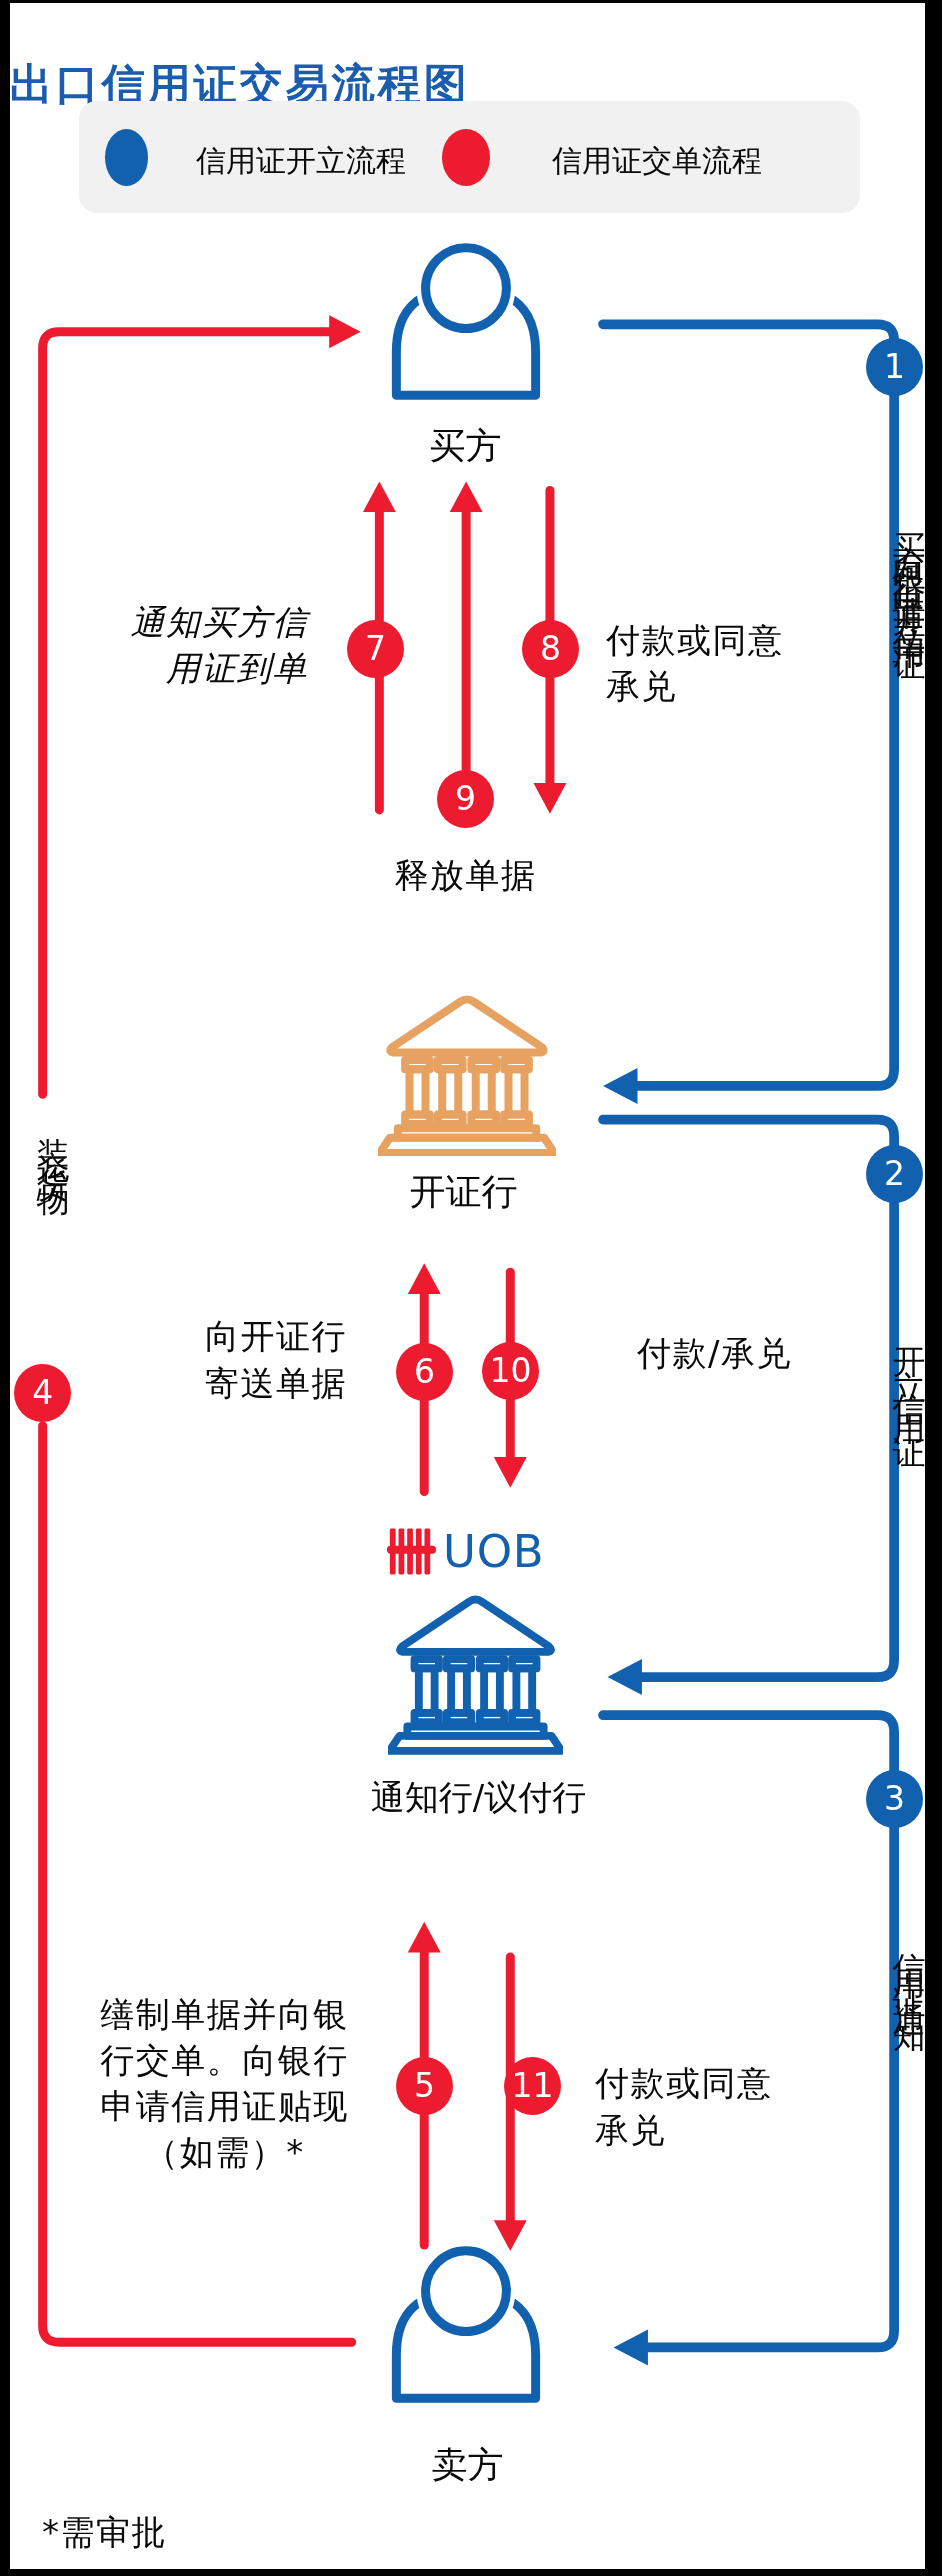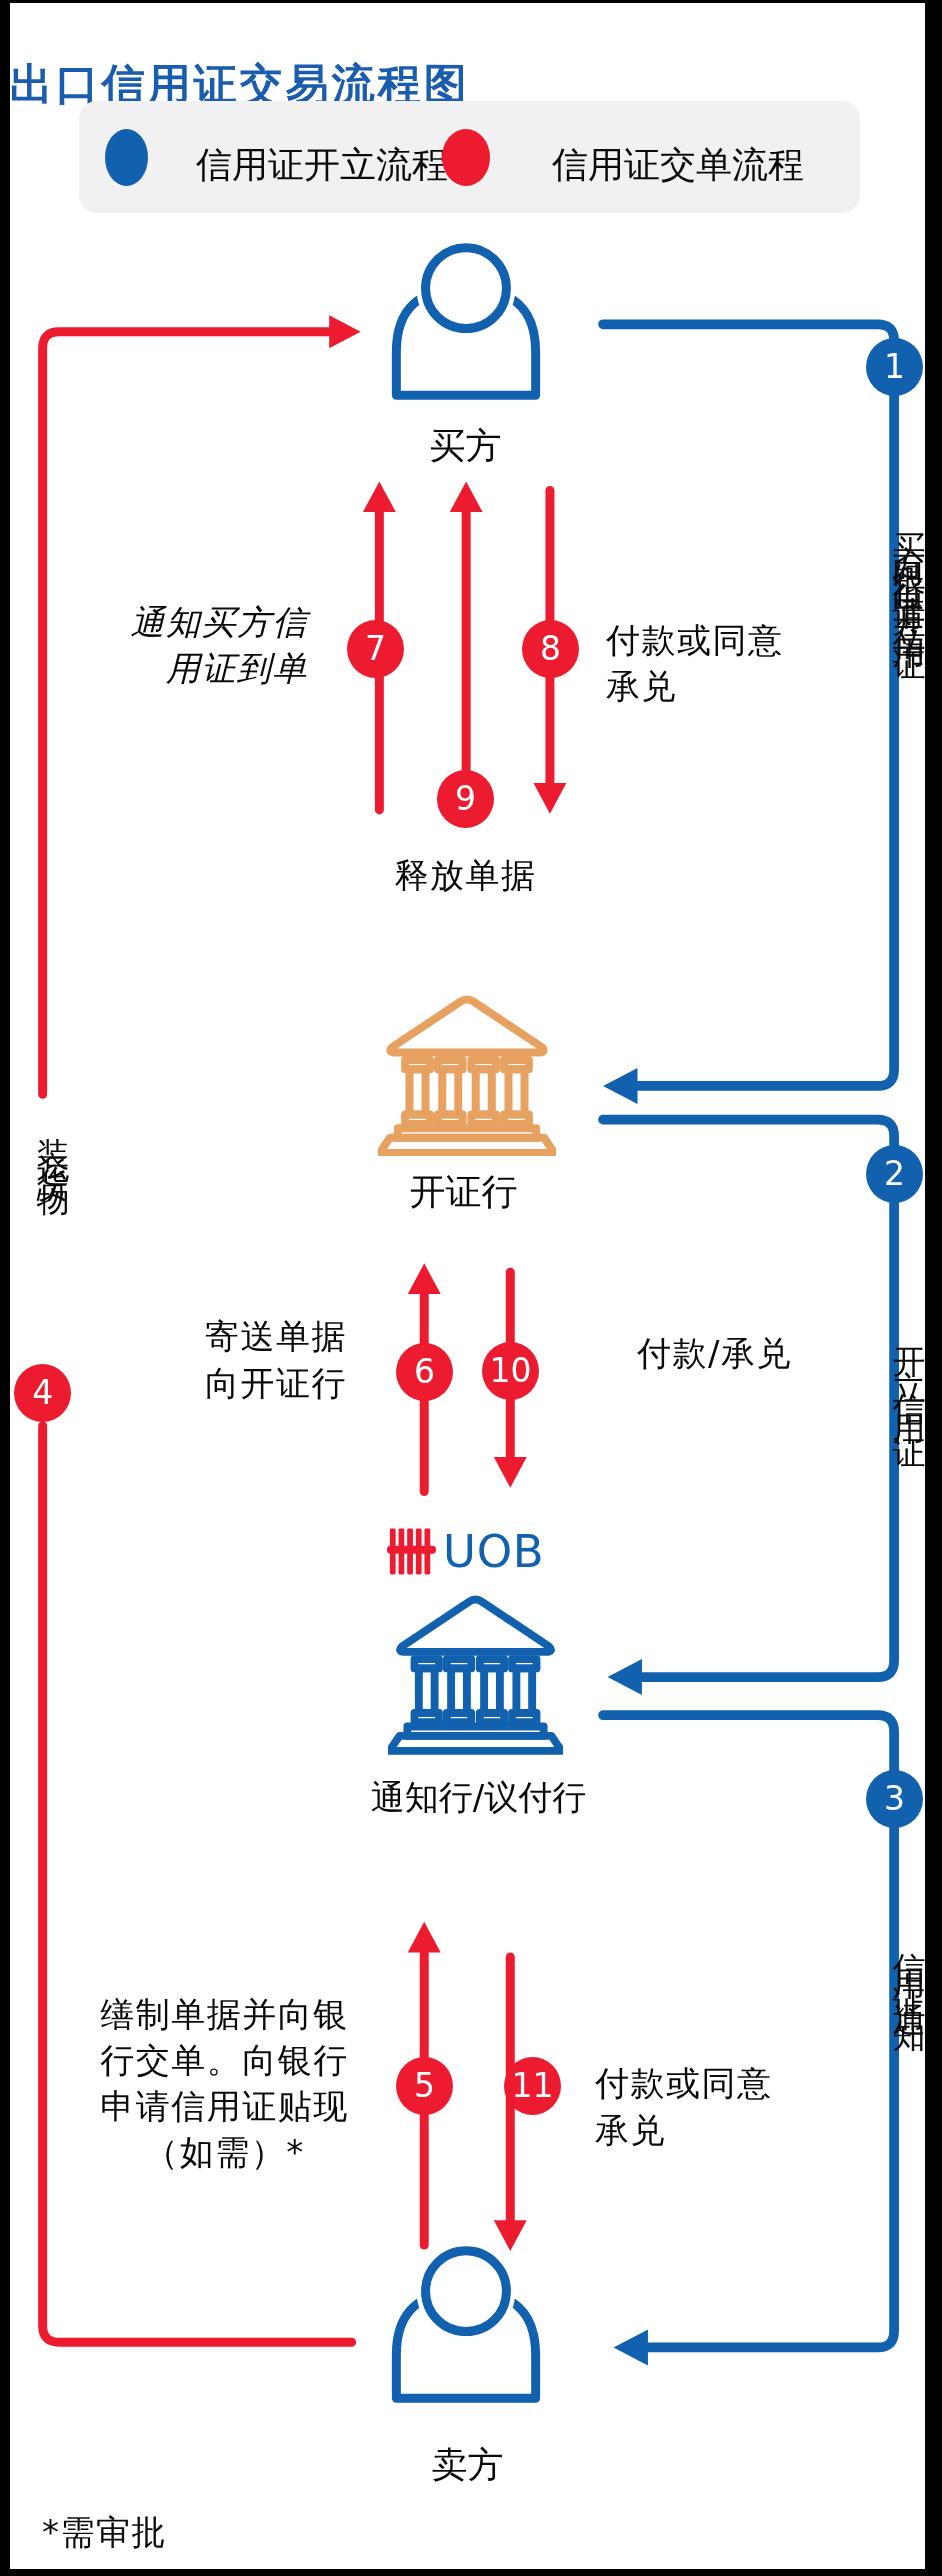--- a/index.html
+++ b/index.html
@@ -6,21 +6,21 @@
   .page{position:relative;width:942px;height:2576px;background:#000;overflow:hidden;
         font-family:"DejaVu Sans",sans-serif;}
   .canvas{position:absolute;left:9.7px;top:3px;width:915px;height:2566px;background:#fff;}
   .abs{position:absolute;}
   .title{left:9.7px;top:12px;width:915px;text-align:left;font-size:43px;font-weight:bold;
          color:var(--title_blue);letter-spacing:3px;margin-top:44px;}
   .legend{left:79px;top:101px;width:781px;height:112px;background:var(--legend_bg);border-radius:18px;}
   .dot{border-radius:50%;}
   .dot.blue{background:var(--blue);}
   .dot.red{background:var(--red);}
-  .legend-label{font-size:36px;color:var(--ink);top:141px;}
+  .legend-label{font-size:30px;color:var(--ink);top:141px;}
   .entity-label{font-size:36px;color:var(--ink);text-align:center;}
   .ann{font-size:34px;color:var(--ink);letter-spacing:1.5px;line-height:46px;}
   .badge{width:57px;height:58px;border-radius:50%;color:#fff;font-size:33px;
          text-align:center;line-height:58px;}
   .badge.blue{background:var(--blue);}
   .badge.red{background:var(--red);}
   .vtext{writing-mode:vertical-rl;text-orientation:upright;font-size:33px;color:var(--ink);}
   .vt1{letter-spacing:10.5px;}
   .vt2{letter-spacing:22px;}
   .vt3{letter-spacing:17px;}
@@ -169,22 +169,22 @@
   <div class="abs ann" style="left:54px;top:599px;width:254px;text-align:right;font-style:italic;">
     <div>通知买方信</div>
     <div>用证到单</div>
   </div>
   <div class="abs ann" style="left:606px;top:617px;width:284px;">
     <div>付款或同意</div>
     <div>承兑</div>
   </div>
   <div class="abs ann" style="left:316px;top:852px;width:299px;text-align:center;">释放单据</div>
   <div class="abs ann" style="left:93px;top:1313px;width:254px;text-align:right;line-height:47px;">
+    <div>向开证行</div>
     <div>寄送单据</div>
-    <div>向开证行</div>
   </div>
   <div class="abs ann" style="left:595px;top:1330px;width:284px;margin-left:42px;">付款/承兑</div>
   <div class="abs ann" style="left:71px;top:1991px;width:307px;text-align:center;">
     <div>缮制单据并向银</div>
     <div>行交单。向银行</div>
     <div>申请信用证贴现</div>
     <div>（如需）*</div>
   </div>
   <div class="abs ann" style="left:595px;top:2060px;width:284px;line-height:47px;">
     <div>付款或同意</div>

